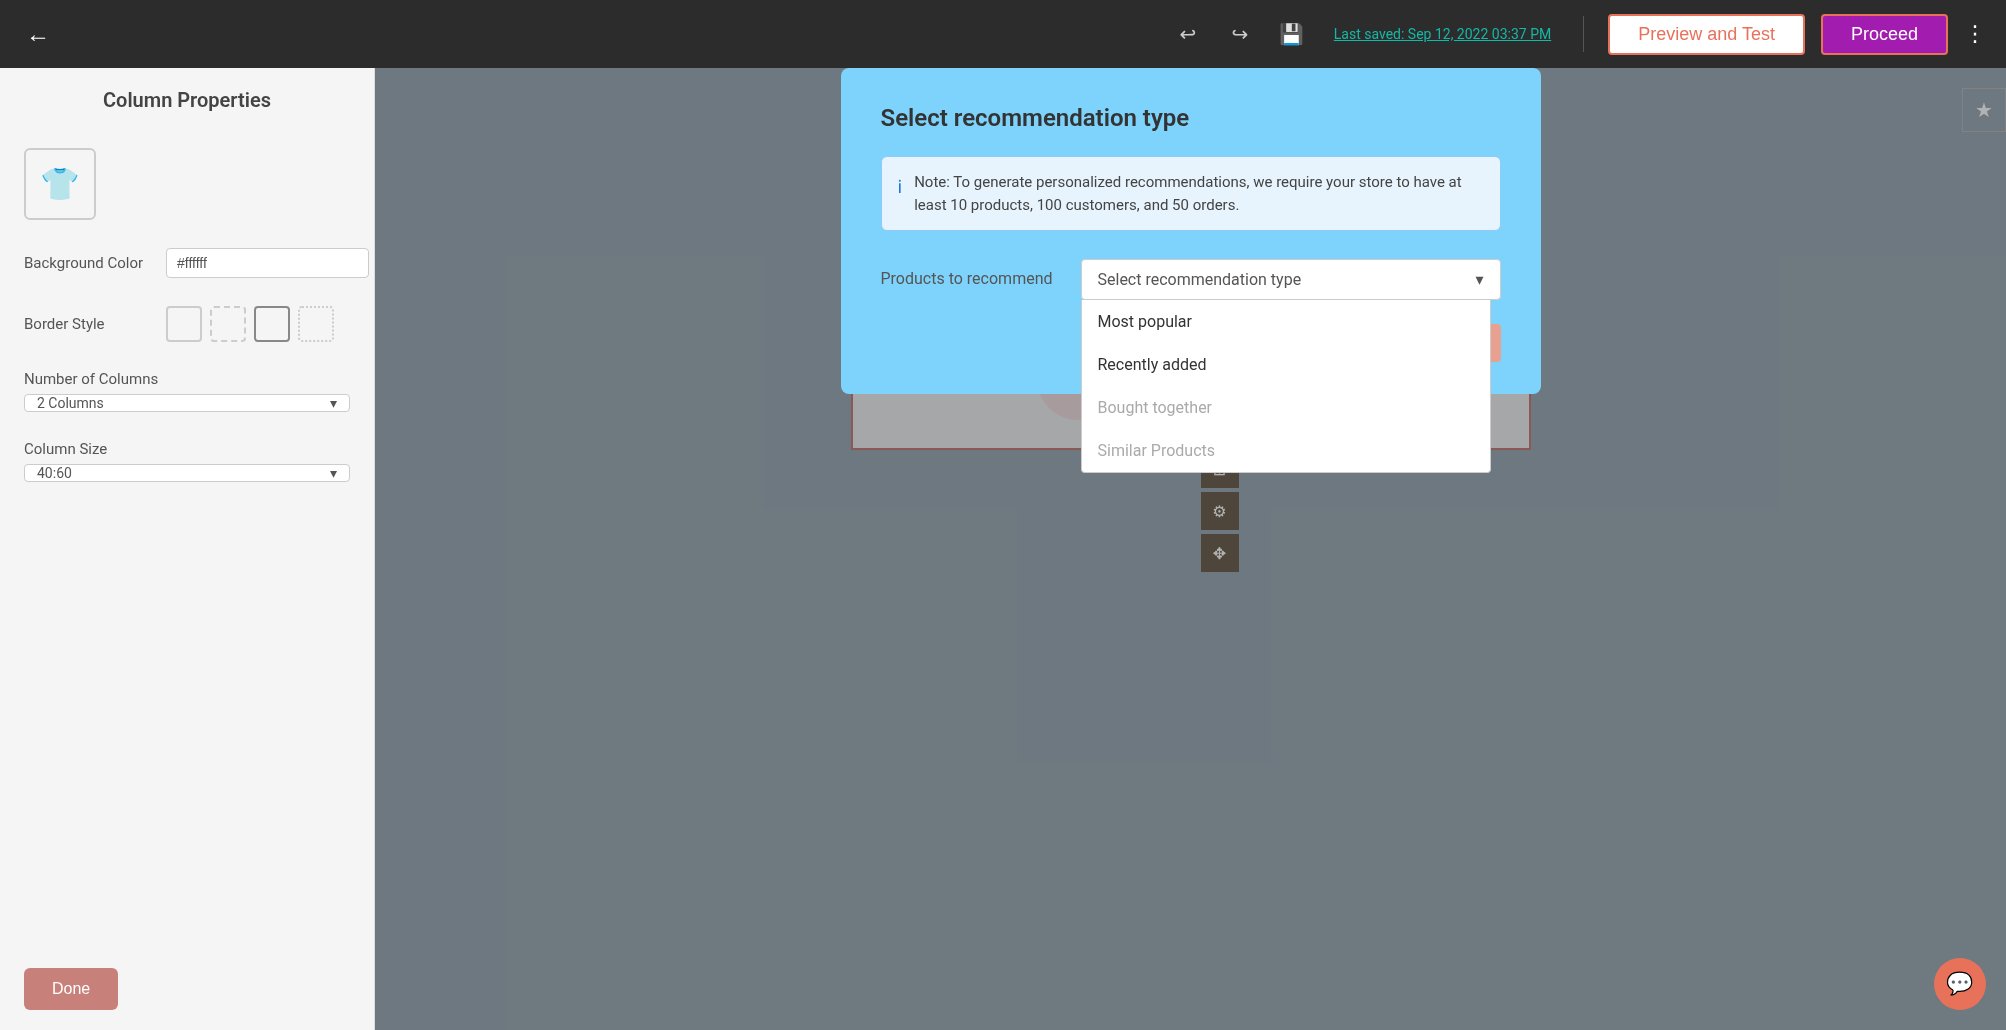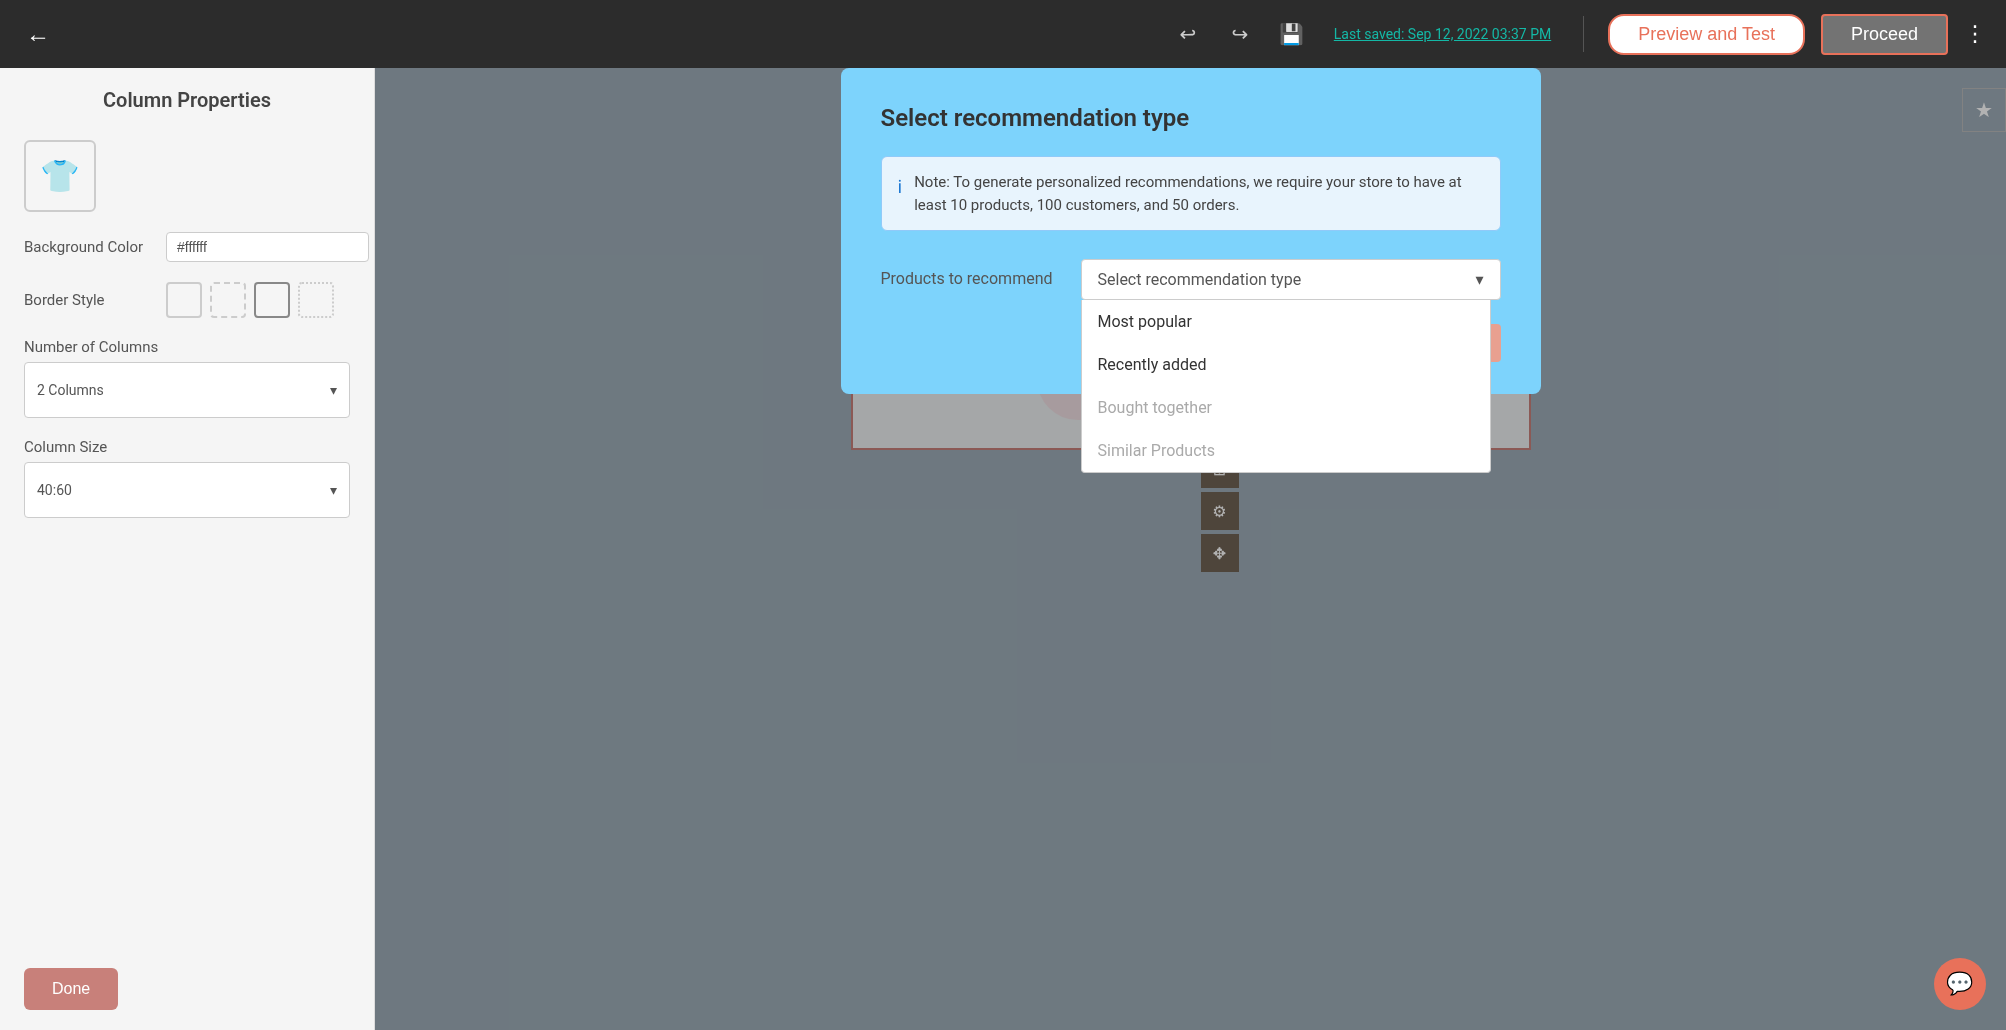--- a/index.html
+++ b/index.html
@@ -59,26 +59,26 @@
       background: #555;
       margin: 0 8px;
     }
     .btn-preview {
       background: #fff;
       border: 2px solid #e8715a;
       color: #e8715a;
       padding: 8px 28px;
       font-size: 18px;
       font-weight: 500;
-      border-radius: 16px;
+      border-radius: 4px;
       cursor: pointer;
       white-space: nowrap;
     }
     .btn-proceed {
-      background: #737373;
+      background: #a21caf;
       border: 2px solid #e8715a;
       color: #fff;
       padding: 8px 28px;
       font-size: 18px;
       font-weight: 500;
       border-radius: 4px;
       cursor: pointer;
       white-space: nowrap;
     }
     .topbar-more {
@@ -98,21 +98,21 @@
     }
 
     
     .sidebar {
       width: 375px;
       background: #f5f5f5;
       border-right: 1px solid #ddd;
       padding: 20px 24px;
       display: flex;
       flex-direction: column;
-      gap: 20px;
+      gap: 28px;
       flex-shrink: 0;
       position: relative;
       z-index: 5;
     }
     .sidebar-title {
       font-size: 20px;
       font-weight: 600;
       color: #444;
       text-align: center;
       margin-bottom: 8px;
@@ -186,21 +186,21 @@
     }
     .border-option-1 { border-style: solid; }
     .border-option-2 { border-style: dashed; }
     .border-option-3 { border-style: solid; border-color: #888; }
     .border-option-4 { border-style: dotted; }
 
     .columns-dropdown, .column-size-dropdown {
       width: 100%;
       border: 1px solid #ccc;
       border-radius: 4px;
-      padding: 19px 12px;
+      padding: 0 12px;
       font-size: 14px;
       color: #555;
       background: #fff;
       display: flex;
       align-items: center;
       justify-content: space-between;
       cursor: pointer;
     }
 
     .sidebar-done-btn {

